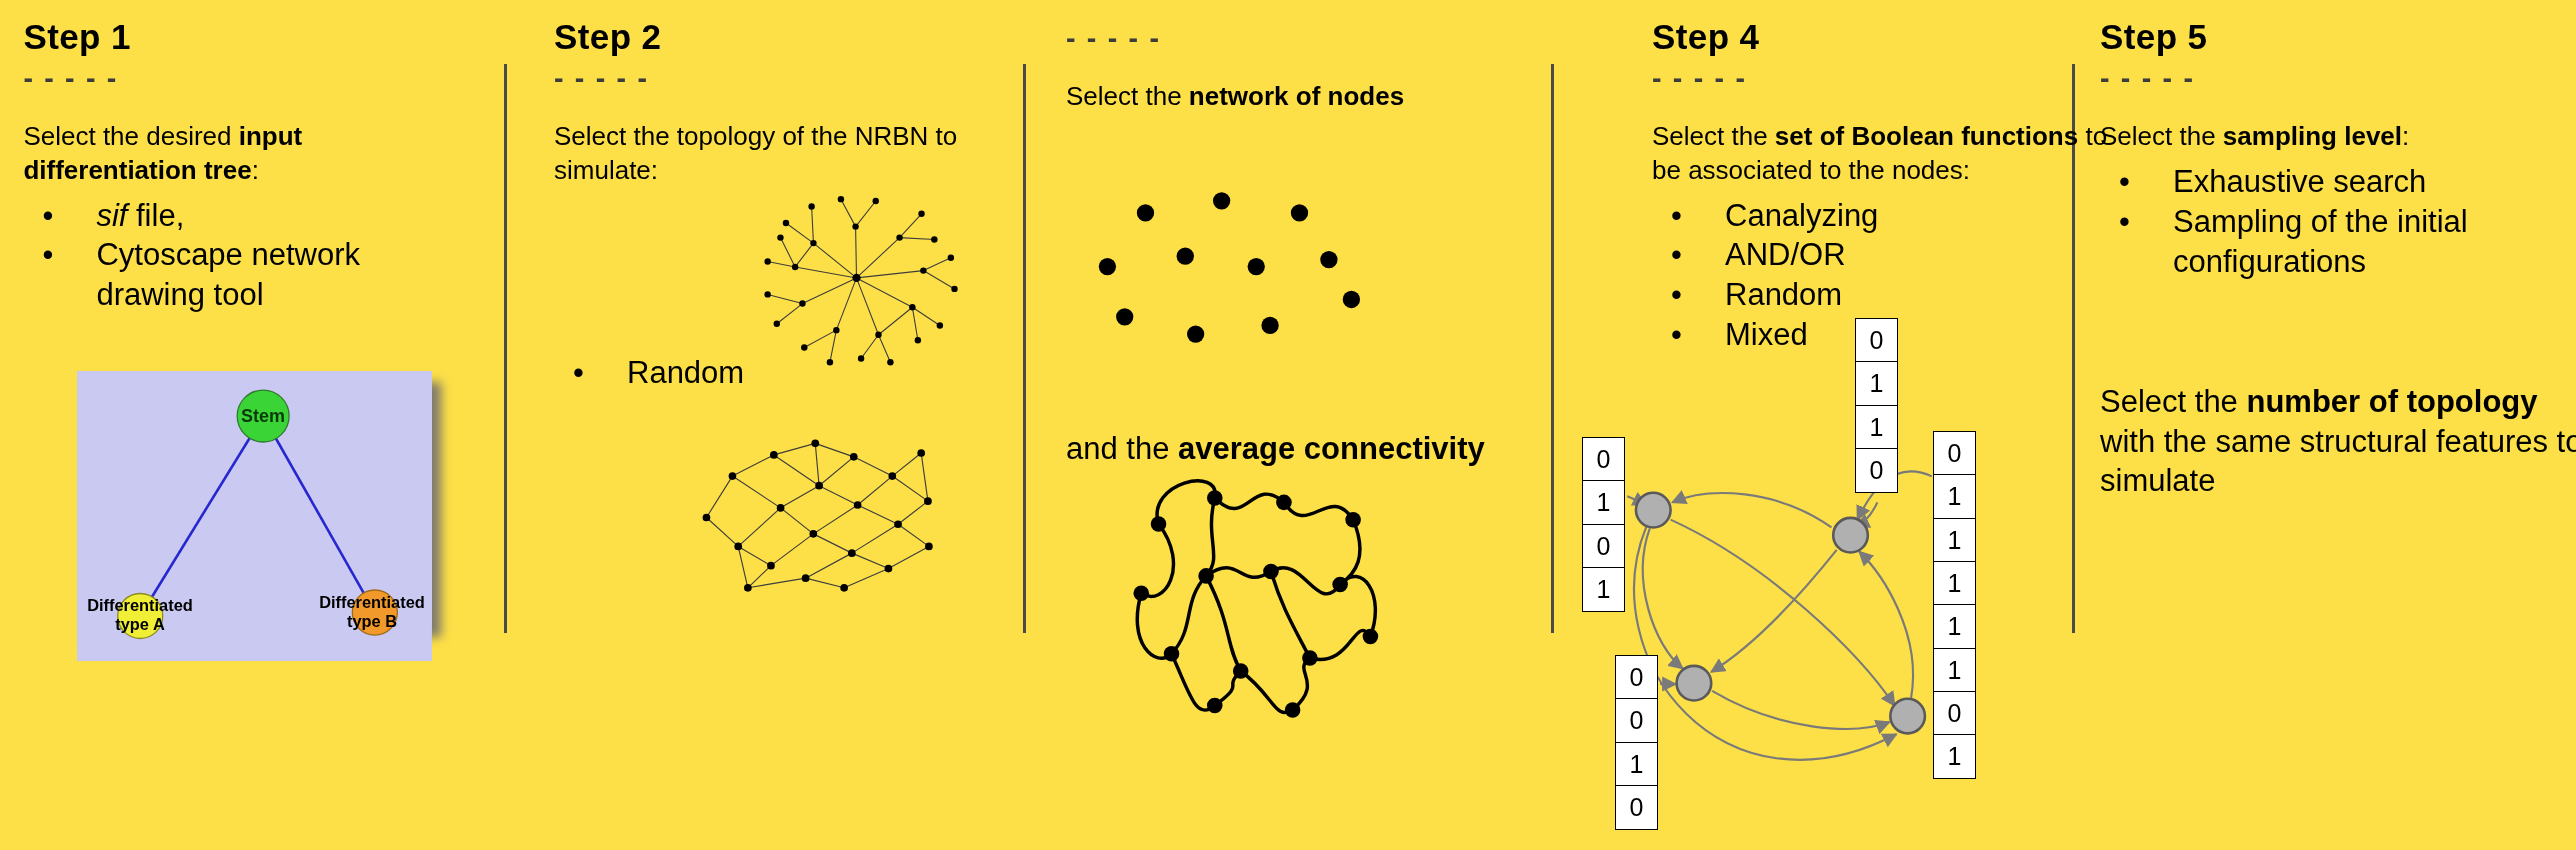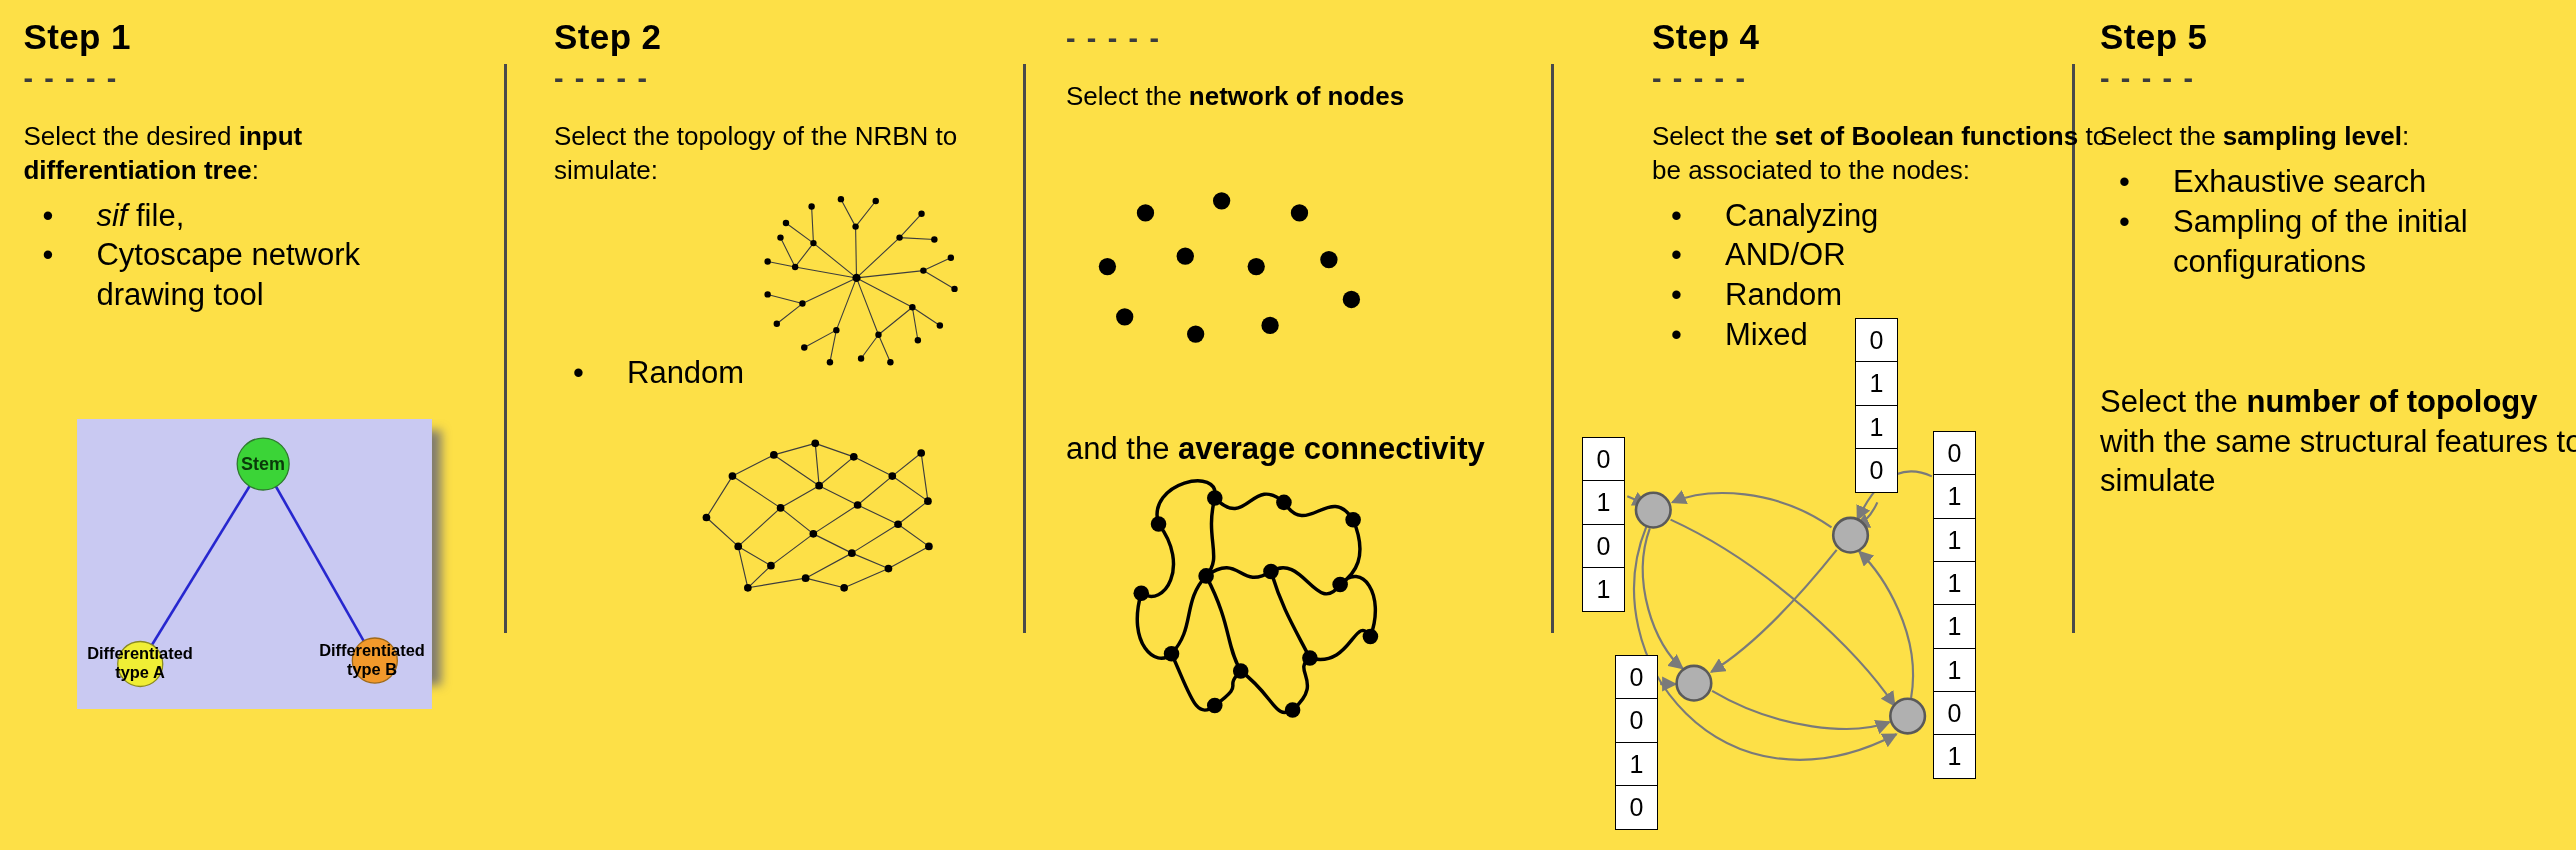--- a/index.html
+++ b/index.html
@@ -11,21 +11,21 @@
   .step-title { font-size:35px; font-weight:700; letter-spacing:0.4px; }
   .dashes { margin-top:5.2px; font-size:28.6px; font-weight:700; color:#3c3c3c; letter-spacing:1.7px; }
   .intro { margin-top:25px; font-size:26px; line-height:1.28; }
   .para { position:absolute; font-size:31px; line-height:1.28; }
   .bullets { margin-top:8.7px; }
   .bullet { position:relative; padding-left:73px; font-size:31px; line-height:1.28; }
   .bullet::before { content:"\2022"; position:absolute; left:19px; }
   .mt-190 { margin-top:166px; }
   .fig { position:absolute; }
   .tree-figure { position:absolute; left:77px; top:371px; width:355px; height:256px;
-                 box-shadow:9.5px 11.2px 9.5px rgba(104,104,116,0.85);margin-top:48px; }
+                 box-shadow:9.5px 11.2px 9.5px rgba(104,104,116,0.85); }
   .tree-label { position:absolute; font-weight:700; text-align:center; white-space:pre-line;
                 line-height:1.15; font-size:16.4px; }
   .stem-label { left:134px; top:35px; width:104px; font-size:18px; color:#0a3a0a; }
   .a-label { left:-26px; top:225px; width:178px; }
   .b-label { left:206px; top:222px; width:178px; }
   .step4-figure { position:absolute; left:1570px; top:312px; width:433px; height:539px; }
   .wires { position:absolute; left:0; top:0; }
   .btable { position:absolute; }
   .bcell { width:43px; height:45px; border:1.7px solid #000; background:#fff; display:flex;
            align-items:center; justify-content:center; font-size:25px; }

